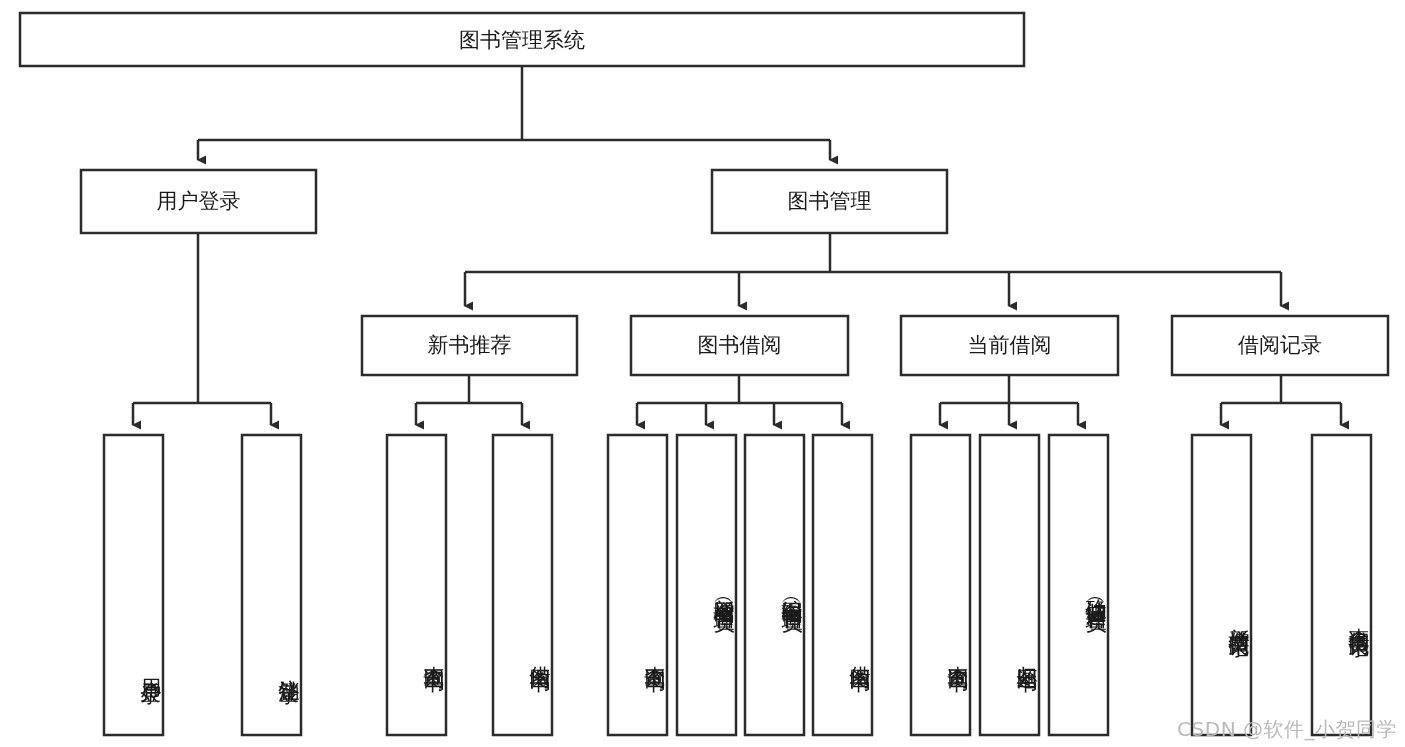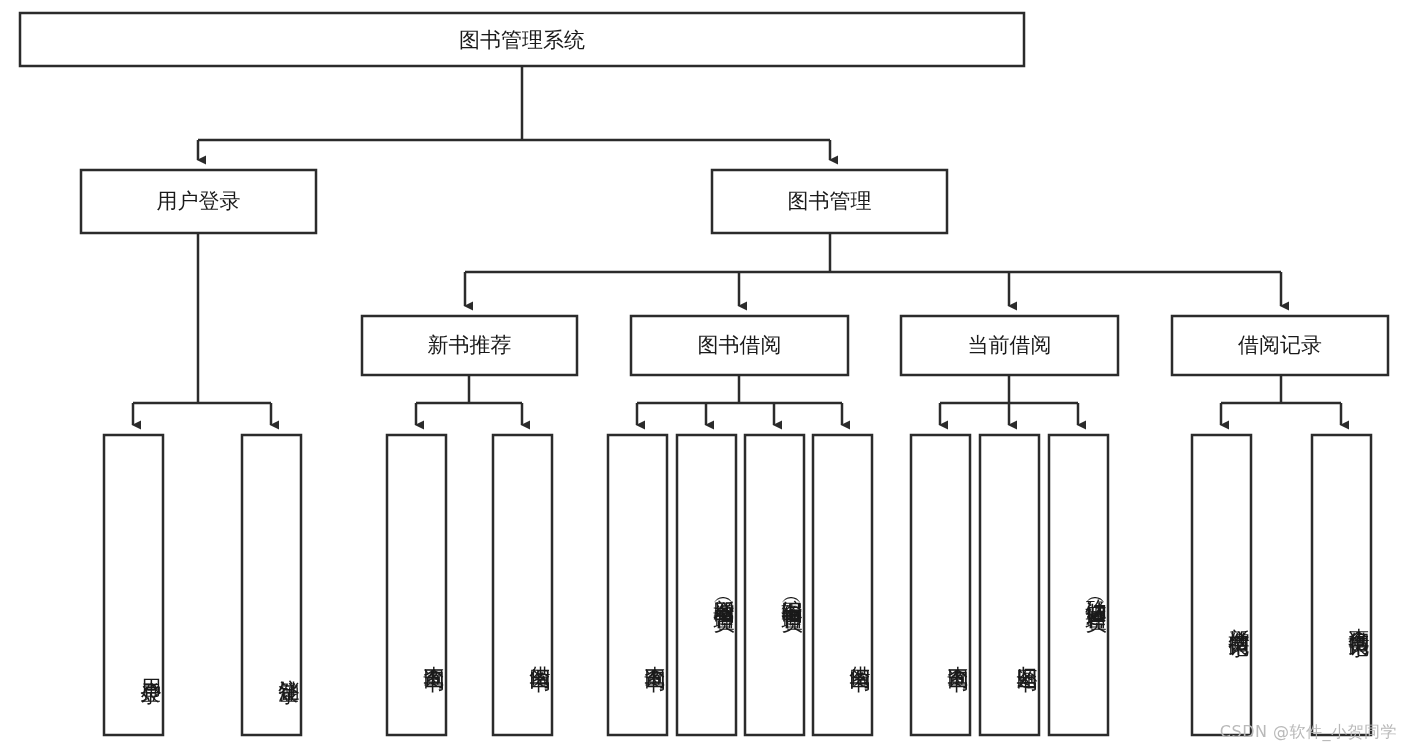--- a/index.html
+++ b/index.html
@@ -56,21 +56,21 @@
     align-items: flex-start;
     justify-content: center;
     white-space: nowrap;
     pointer-events: none;
   }
   .watermark {
     position: absolute;
     right: 8px;
     bottom: 4px;
     font-family: "DejaVu Sans", "Liberation Sans", sans-serif;
-    font-size: 16px;
+    font-size: 20px;
     color: #b9b9b9;
     letter-spacing: 0.5px;
     user-select: none;
   }
 </style>
 </head>
 <body>
 
 <div id="diagram-root">
 

